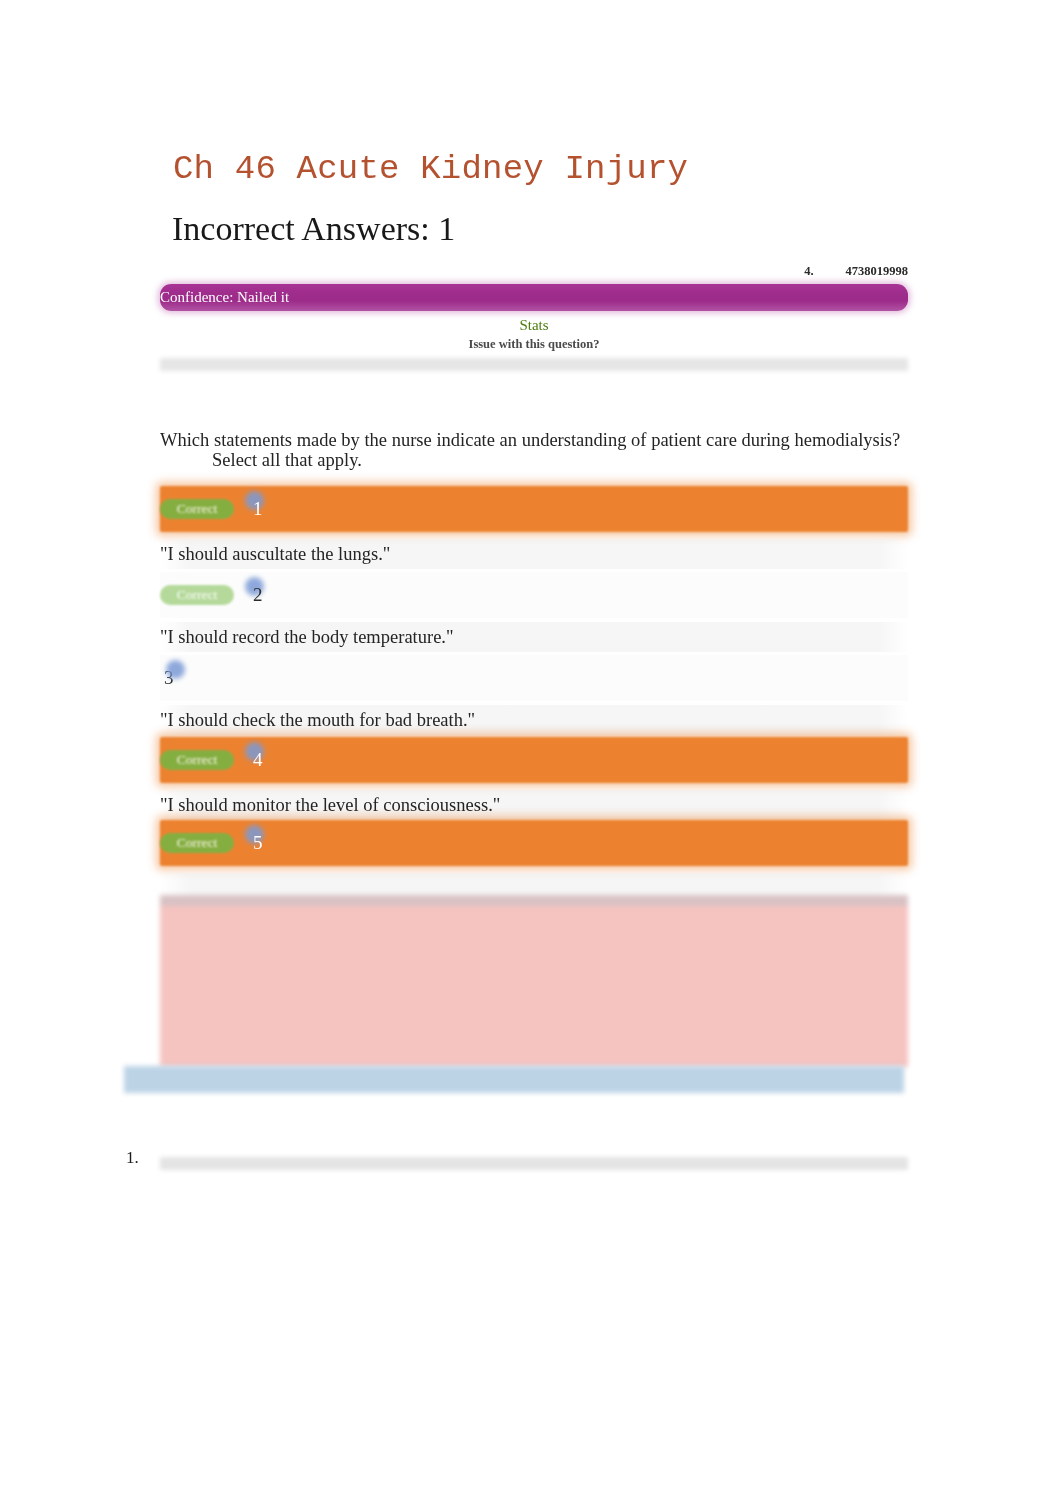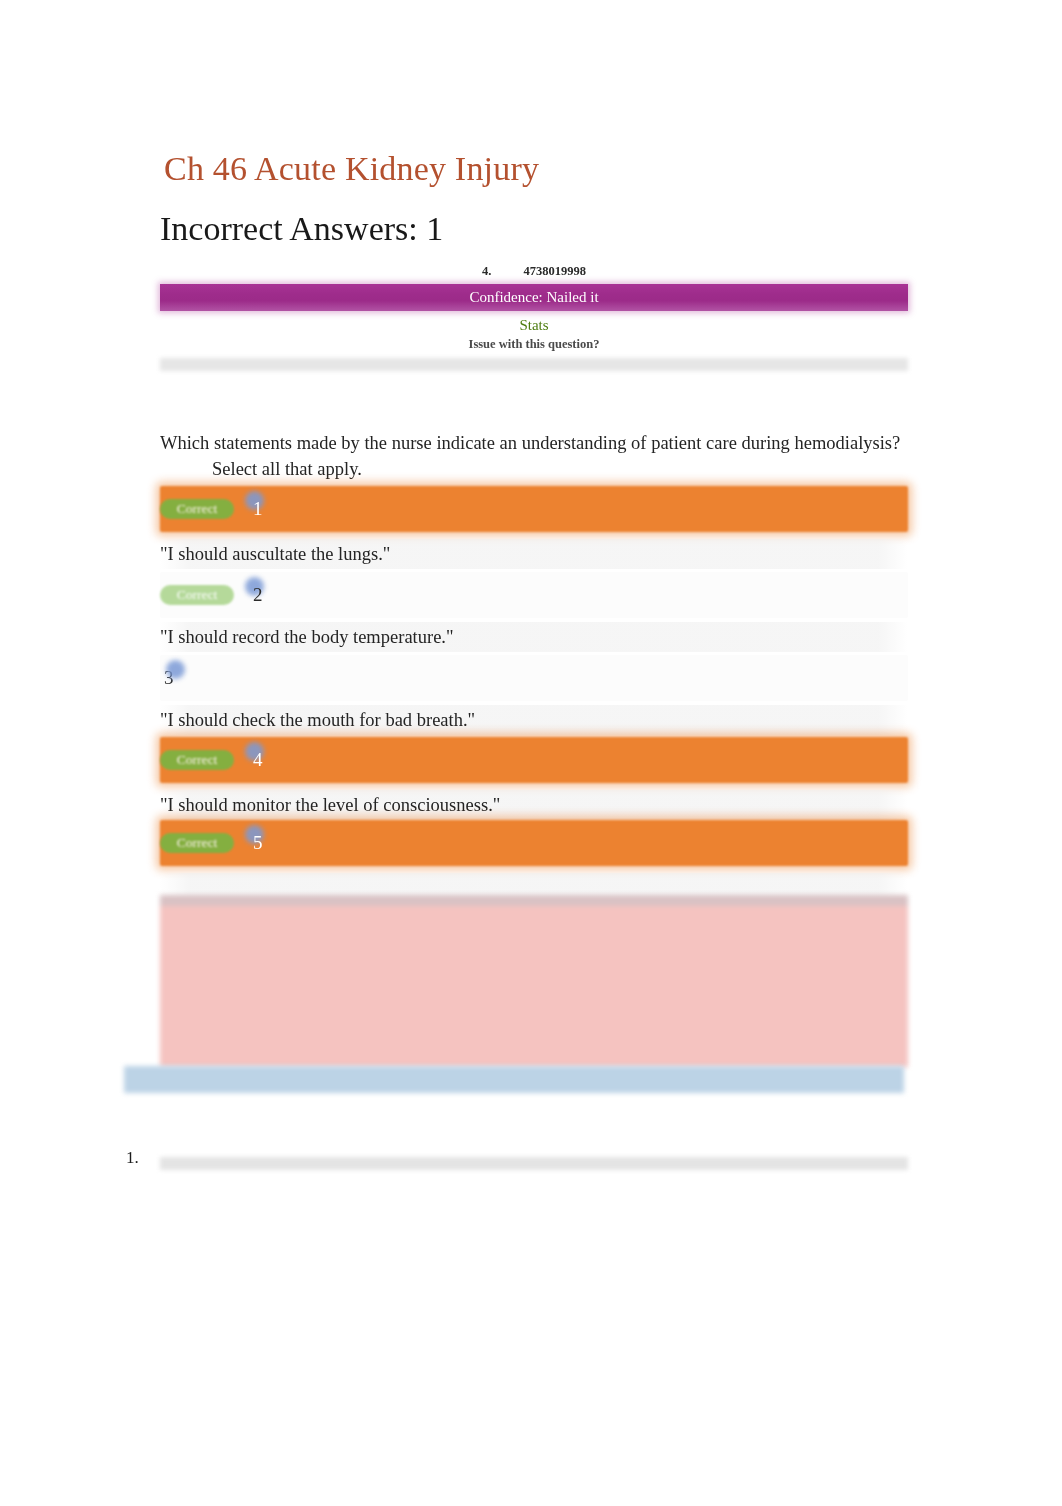--- a/index.html
+++ b/index.html
@@ -18,64 +18,65 @@
   .page {
     position: absolute;
     left: 0; top: 0;
     width: 1062px;
     height: 1506px;
   }
 
   
   .doc-title {
     position: absolute;
-    left: 164px;
+    left: 173px;
     top: 150px;
     font-size: 34px;
     color: #b4512f;
     letter-spacing: 0.2px;
     white-space: nowrap;
+    font-family: Liberation Mono, monospace;
   }
   .doc-subtitle {
     position: absolute;
-    left: 160px;
+    left: 172px;
     top: 210px;
     font-size: 34px;
     color: #191919;
     white-space: nowrap;
   }
 
   
   .meta-block {
     position: absolute;
     left: 160px;
     top: 262px;
     width: 748px;
   }
   .qnum-row {
-    text-align: center;
+    text-align: right;
     font-size: 12.5px;
     color: #2a2a2a;
     font-weight: bold;
     line-height: 18px;
     filter: blur(0.25px);
   }
   .qnum-row .qnum { margin-right: 32px; }
 
   .confidence-bar {
     margin-top: 4px;
     height: 27px;
     line-height: 27px;
-    text-align: center;
     color: #ffffff;
     font-size: 15px;
     background: linear-gradient(to bottom,
                 #a83395 0%, #9e2c8b 38%, #9c2b89 62%, #b153a4 100%);
     box-shadow: 0 0 6px 2px rgba(168,51,149,0.35);
     filter: blur(0.6px);
+    border-radius: 11px;
   }
   .stats-link {
     margin-top: 6px;
     text-align: center;
     font-size: 15px;
     color: #4d7c0f;
     filter: blur(0.4px);
   }
   .issue-link {
     margin-top: 3px;
@@ -92,21 +93,21 @@
     filter: blur(2.2px);
   }
 
   
   .question-stem {
     position: absolute;
     left: 160px;
     top: 430px;
     width: 748px;
     font-size: 18.5px;
-    line-height: 26px;
+    line-height: 20px;
     color: #242424;
   }
   .stem-gap { display: inline-block; width: 52px; }
 
   
   .option {
     position: absolute;
     left: 160px;
     width: 748px;
   }

